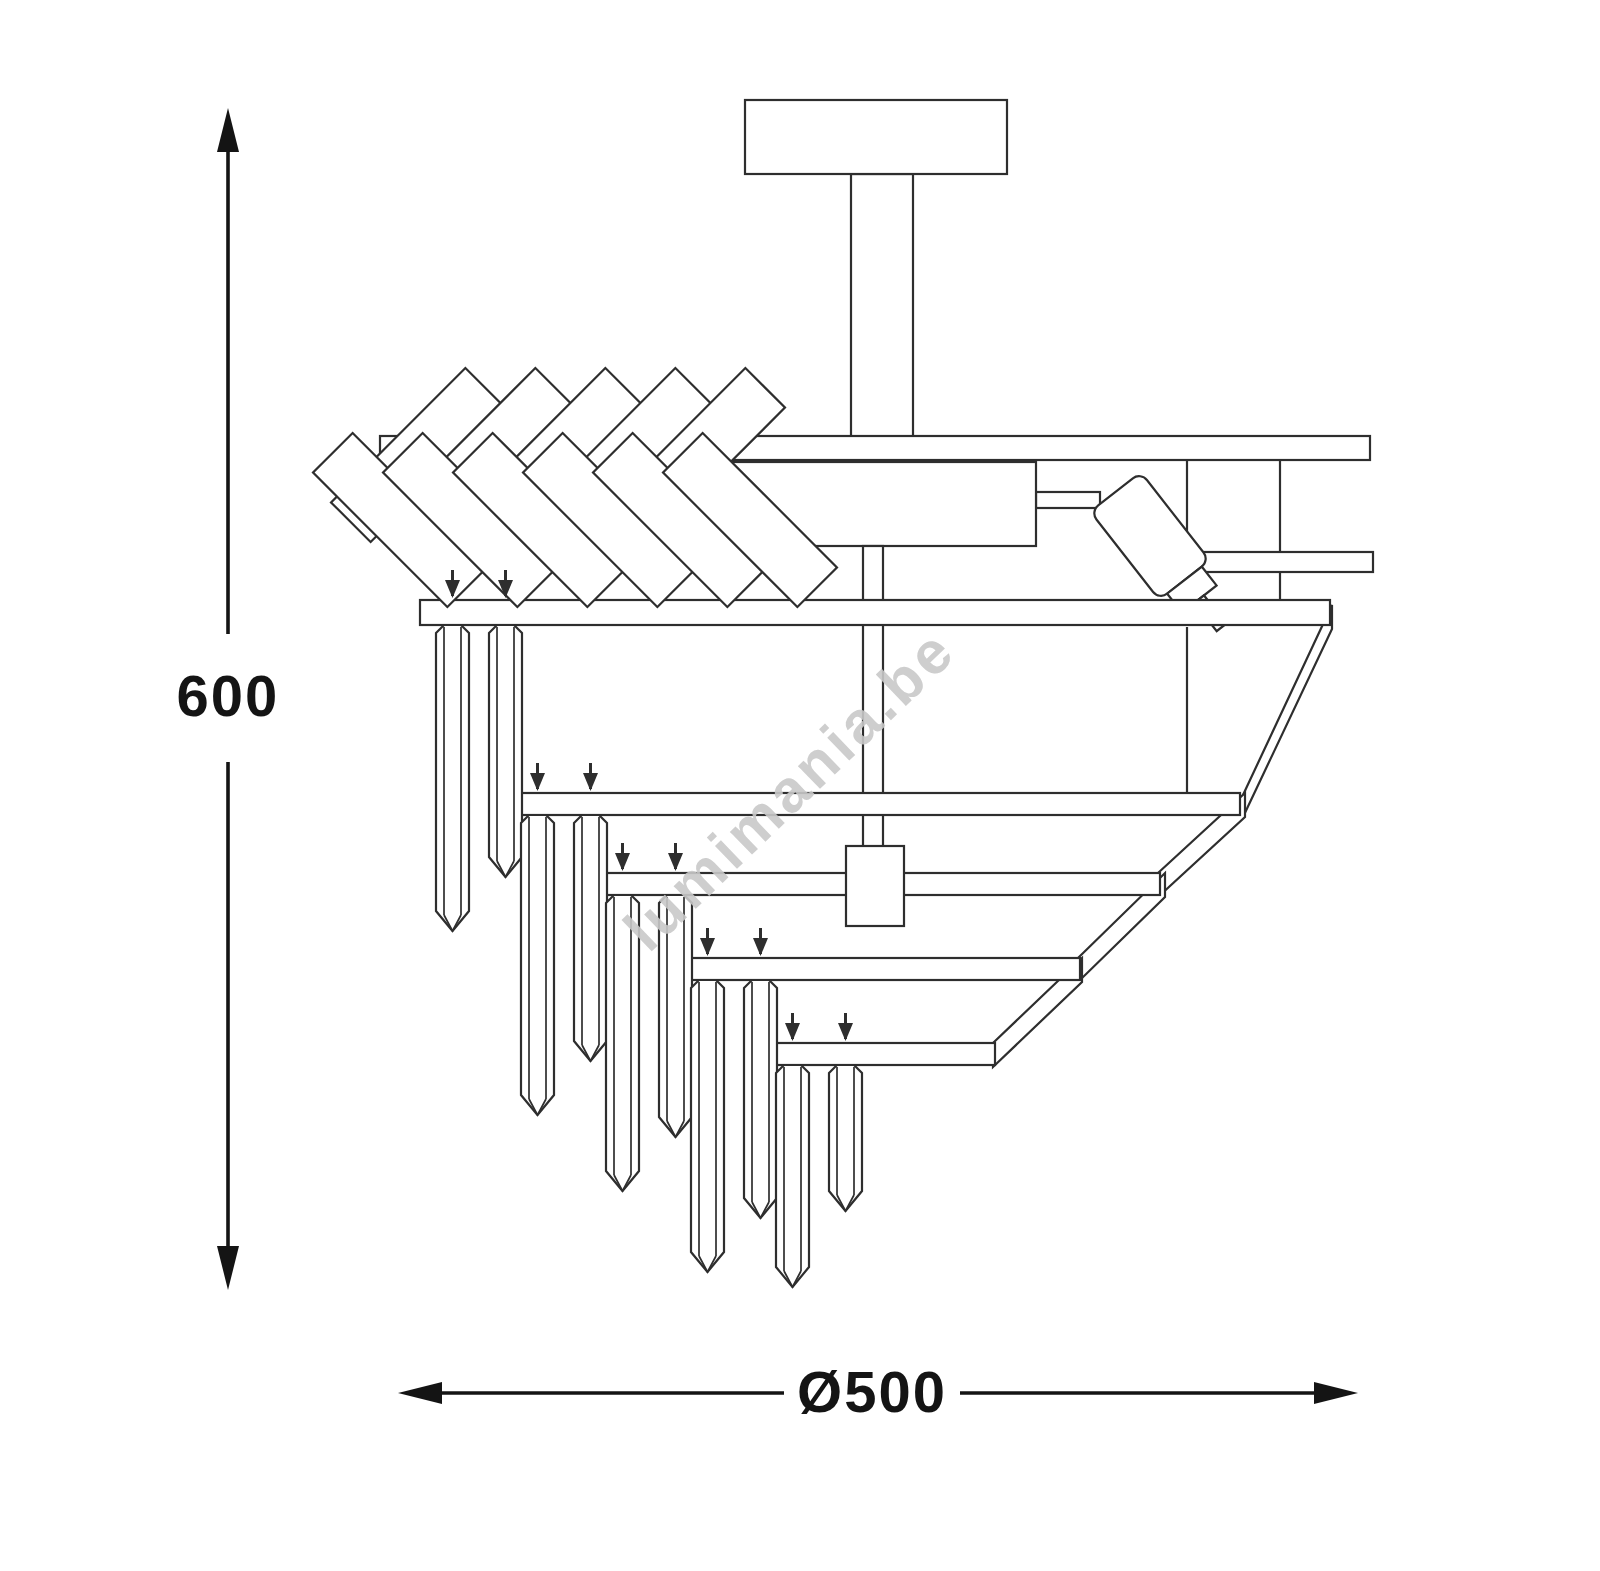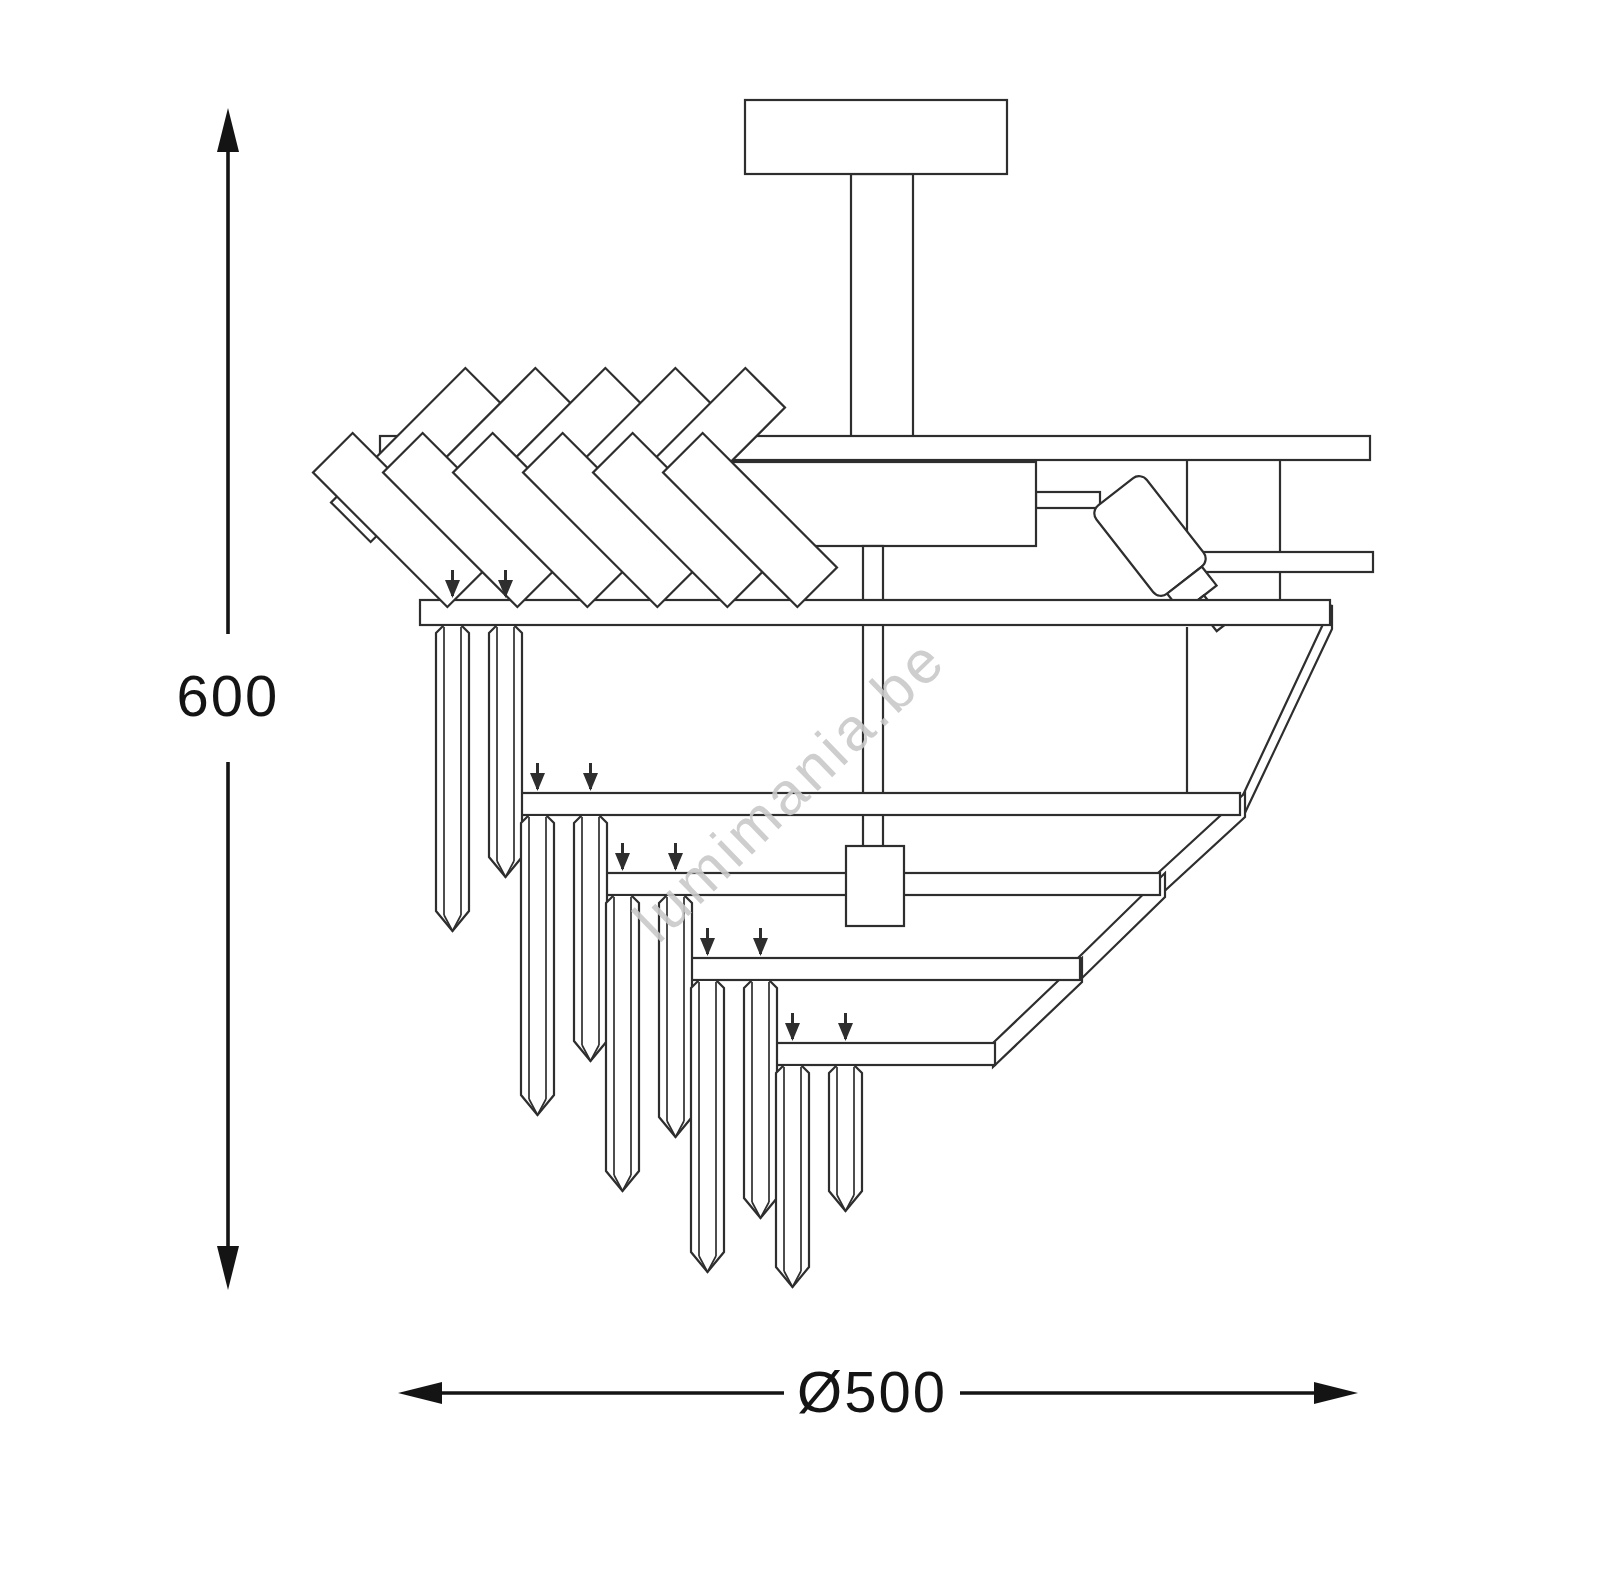--- a/index.html
+++ b/index.html
@@ -1,16 +1,16 @@
 <!DOCTYPE html>
 <html style="--line: #2e2e2e; --dim: #141414; --wm: #c9c9c9; --bg: #ffffff;"><head>
 <meta charset="utf-8">
 <style>
   html,body{margin:0;padding:0;background:#ffffff;}
-  .stage{width:1600px;height:1571px;position:relative;background:var(--bg,#ffffff);overflow:hidden;}
+  .stage{width:1600px;height:1571px;position:relative;background:var(--bg,#ffffff);overflow:hidden;font-weight:bold;}
   svg{display:block;}
   .part{fill:#ffffff;stroke:var(--line,#2e2e2e);stroke-width:2.2;stroke-linejoin:miter;}
   .edge{fill:none;stroke:var(--line,#2e2e2e);stroke-width:2.2;}
   .thin{fill:none;stroke:var(--line,#2e2e2e);stroke-width:1.7;}
   .pin{fill:none;stroke:var(--line,#2e2e2e);stroke-width:3;}
   .hook{fill:var(--line,#2e2e2e);stroke:none;}
   .dim-line{stroke:var(--dim,#141414);stroke-width:3.6;}
   .dim-head{fill:var(--dim,#141414);stroke:none;}
   .dim-text{fill:var(--dim,#141414);font-family:"Liberation Sans",sans-serif;font-size:58px;letter-spacing:2px;}
   .watermark{fill:var(--wm,#c9c9c9);font-family:"Liberation Sans",sans-serif;font-size:60px;letter-spacing:4px;opacity:.9;}

